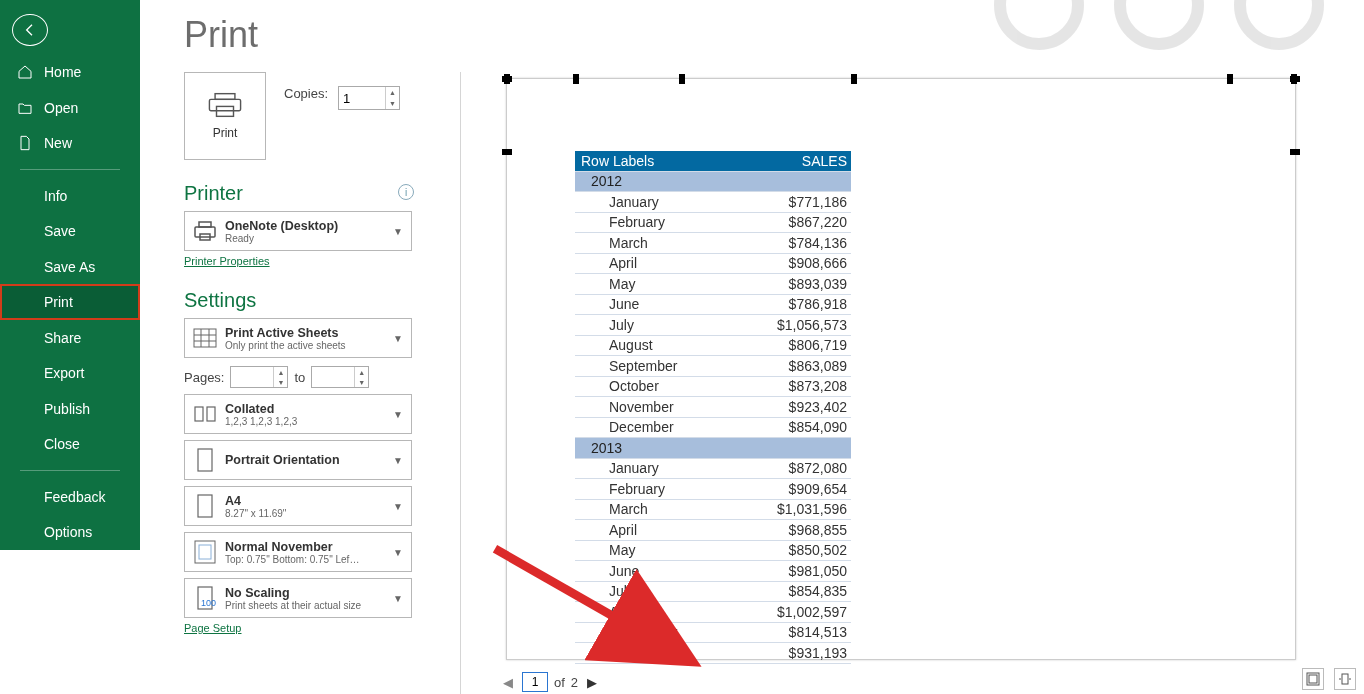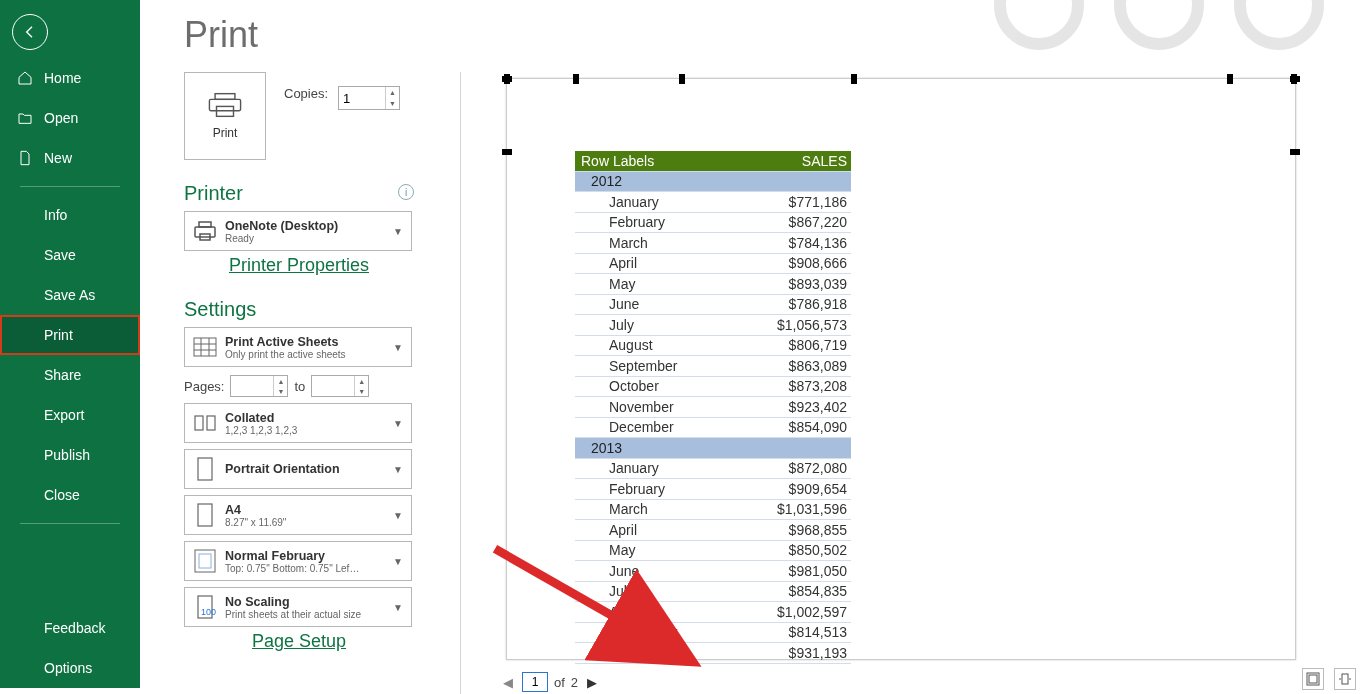--- a/index.html
+++ b/index.html
@@ -1,19 +1,19 @@
 <!DOCTYPE html>
 <html><head>
 <meta charset="utf-8">
 <style>
 * { box-sizing: border-box; margin: 0; padding: 0; font-family: "Segoe UI", Arial, sans-serif; }
 body { width: 1364px; height: 694px; overflow: hidden; background: #fff; position: relative; }
 
 
-.sidebar { position: absolute; left: 0; top: 0; width: 140px; height: 688px; background: #0e7142; color: #fff; display: flex; flex-direction: column; }
+.sidebar { position: absolute; left: 0; top: 0; width: 140px; height: 550px; background: #0e7142; color: #fff; display: flex; flex-direction: column; }
 .back-btn { width: 36px; height: 36px; border: 1.5px solid #fff; border-radius: 50%; margin: 14px 0 8px 12px; display: flex; align-items: center; justify-content: center; cursor: pointer; }
 .back-btn svg { width: 16px; height: 16px; }
 .nav-item { display: flex; align-items: center; gap: 10px; padding: 0 16px; height: 40px; font-size: 14px; cursor: pointer; }
 .nav-item.indent { padding-left: 44px; }
 .nav-item .nav-icon { width: 18px; height: 18px; display: flex; align-items: center; justify-content: center; }
 .nav-sep { height: 1px; background: rgba(255,255,255,0.3); margin: 8px 20px; }
 .nav-item.selected { background: #0a5d36; outline: 2px solid #d23c1a; outline-offset: -2px; }
 .nav-spacer { flex: 1; }
 
 
@@ -33,38 +33,38 @@
 .spinner .spins div { flex:1; display:flex; align-items:center; justify-content:center; font-size:7px; color:#666; cursor:pointer; }
 .spinner.small { width: 58px; height: 22px; }
 .section-title { font-size: 20px; font-weight: 400; margin-top: 22px; color: #0e7442; }
 .info-icon { position: absolute; right: 0; top: 112px; width:16px; height:16px; border:1px solid #8ab; border-radius:50%; color:#69a; font-size:10px; display:flex; align-items:center; justify-content:center; }
 .dropdown { width: 228px; border: 1px solid #b7b7b7; background: #fff; display: flex; align-items: center; padding: 4px 6px; margin-top: 6px; position: relative; cursor: pointer; min-height: 40px; }
 .dropdown .dd-icon { width: 28px; height: 28px; flex-shrink: 0; display: flex; align-items: center; justify-content: center; margin-right: 6px; }
 .dropdown .dd-text { flex:1; overflow:hidden; }
 .dropdown .dd-main { font-size: 12.5px; color: #333; white-space: nowrap; overflow:hidden; text-overflow: ellipsis; font-weight: bold; }
 .dropdown .dd-sub { font-size: 10px; color: #666; white-space: nowrap; overflow:hidden; text-overflow: ellipsis;}
 .dropdown .dd-arrow { width: 12px; color: #666; font-size: 10px; margin-left: 4px; }
-.link-right { text-align: center; font-size: 18px; margin-top: 4px; }
+.link-right { text-align: left; font-size: 11px; margin-top: 4px; }
 .link-right a { color: #0e7442; text-decoration: underline; cursor: pointer; }
 .pages-row { display: flex; align-items: center; gap: 6px; margin-top: 8px; font-size: 13px; color: #444; }
 .pages-row .spinner input { width: 40px; }
 .dropdown.single .dd-main { line-height: 30px; }
 .scaling-num { font-size:9px; color:#2a75d1; position:absolute; bottom:4px; left:10px; }
 
 
 .vdiv { position: absolute; left: 320px; top: 72px; width: 1px; bottom: 0; background: #d5d5d5; }
 .preview-wrap { position: absolute; left: 360px; top: 78px; width: 940px; height: 582px; background: #fff; }
 .page { position: absolute; left: 6px; top: 0; width: 790px; height: 582px; background: #fff; box-shadow: 0 0 2px rgba(0,0,0,0.2); border:1px solid #ccc; }
 .rm-h { width:6px; height:10px; background:#000; position:absolute; top:-5px; }
 .rm-v { width:10px; height:6px; background:#000; position:absolute; }
 .table { position: absolute; left: 68px; top: 72px; width: 276px; font-size: 14px; color: #333; }
 .table-row { display: flex; height: 20.5px; align-items: center; border-bottom: 1px solid #d3dce8; }
 .table-row .c1 { flex: 1; padding-left: 34px; }
 .table-row .c2 { width: 86px; text-align: right; padding-right: 4px; }
-.table-row.header { background: #4d7c0f; color: #fff; font-weight: 500; }
+.table-row.header { background: #0369a1; color: #fff; font-weight: 500; }
 .table-row.header .c1 { padding-left: 6px; }
 .table-row.year { background: #a7bedc; color: #222; }
 .table-row.year .c1 { padding-left: 16px; }
 
 
 .pager { position: absolute; left: 360px; bottom: 2px; display: flex; align-items: center; gap: 6px; font-size: 13px; color: #444; }
 .pager .arrow { width:16px;height:16px;display:flex;align-items:center;justify-content:center;cursor:pointer;color:#888; }
 .pager .pagebox { width:26px; height:20px; border:1px solid #2a75d1; background:#fff; text-align:center; font-size:12px; }
 .bottom-tools { position:absolute; right:8px; bottom:4px; display:flex; gap:10px; }
 .bottom-tools .tool { width:22px;height:22px;display:flex;align-items:center;justify-content:center;cursor:pointer;color:#555;border:1px solid #bbb; }
@@ -268,21 +268,21 @@
     </div>
 
     <div class="dropdown">
       <div class="dd-icon">
           <svg width="22" height="24" viewBox="0 0 22 24" fill="none" stroke="#666" stroke-width="1">
             <rect x="1" y="1" width="20" height="22"></rect>
             <rect x="5" y="5" width="12" height="14" stroke="#8ab0d8"></rect>
           </svg>
         </div>
       <div class="dd-text">
-        <div class="dd-main">Normal February</div>
+        <div class="dd-main">Normal November</div>
         <div class="dd-sub">Top: 0.75" Bottom: 0.75" Lef…</div>
       </div>
       <div class="dd-arrow">▼</div>
     </div>
 
     <div class="dropdown" style="position:relative;">
       <div class="dd-icon" style="position:relative;">
           <svg width="20" height="24" viewBox="0 0 20 24" fill="none" stroke="#666" stroke-width="1.2">
             <rect x="3" y="1" width="14" height="22"></rect>
           </svg>

